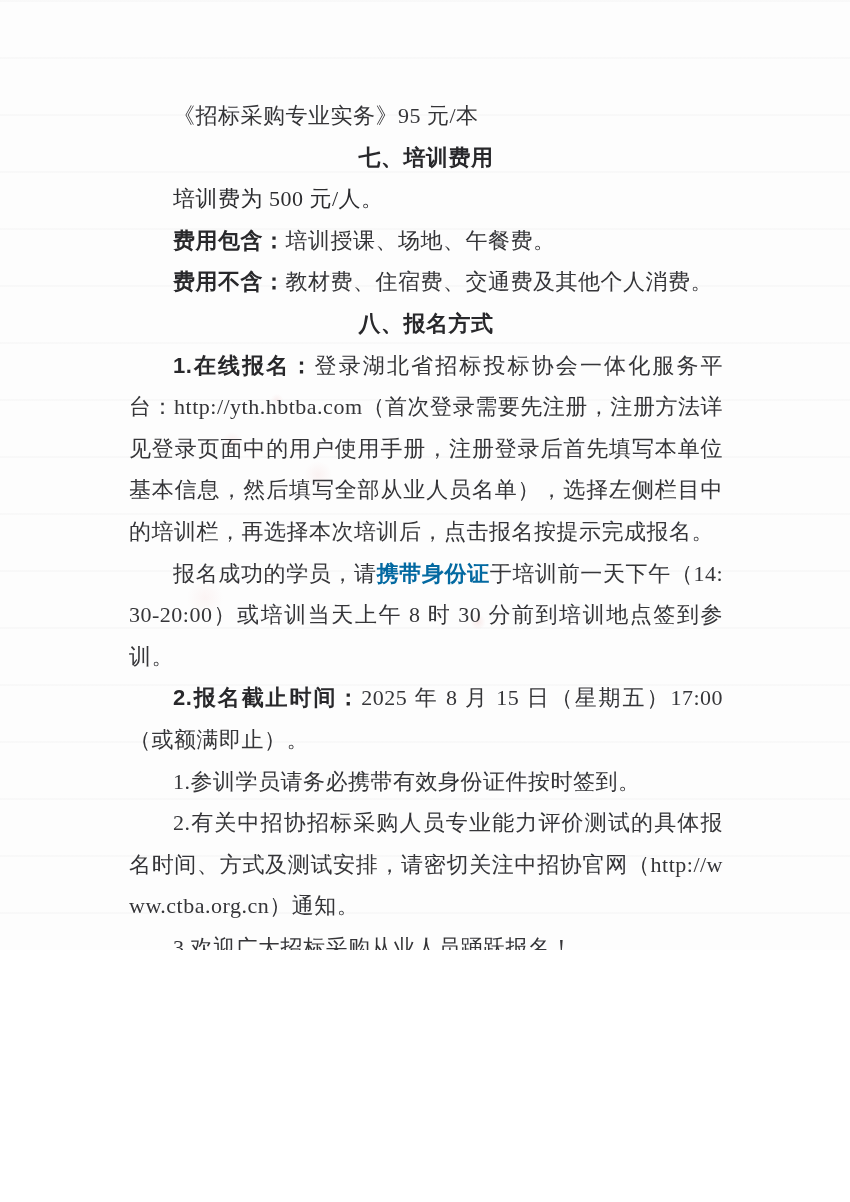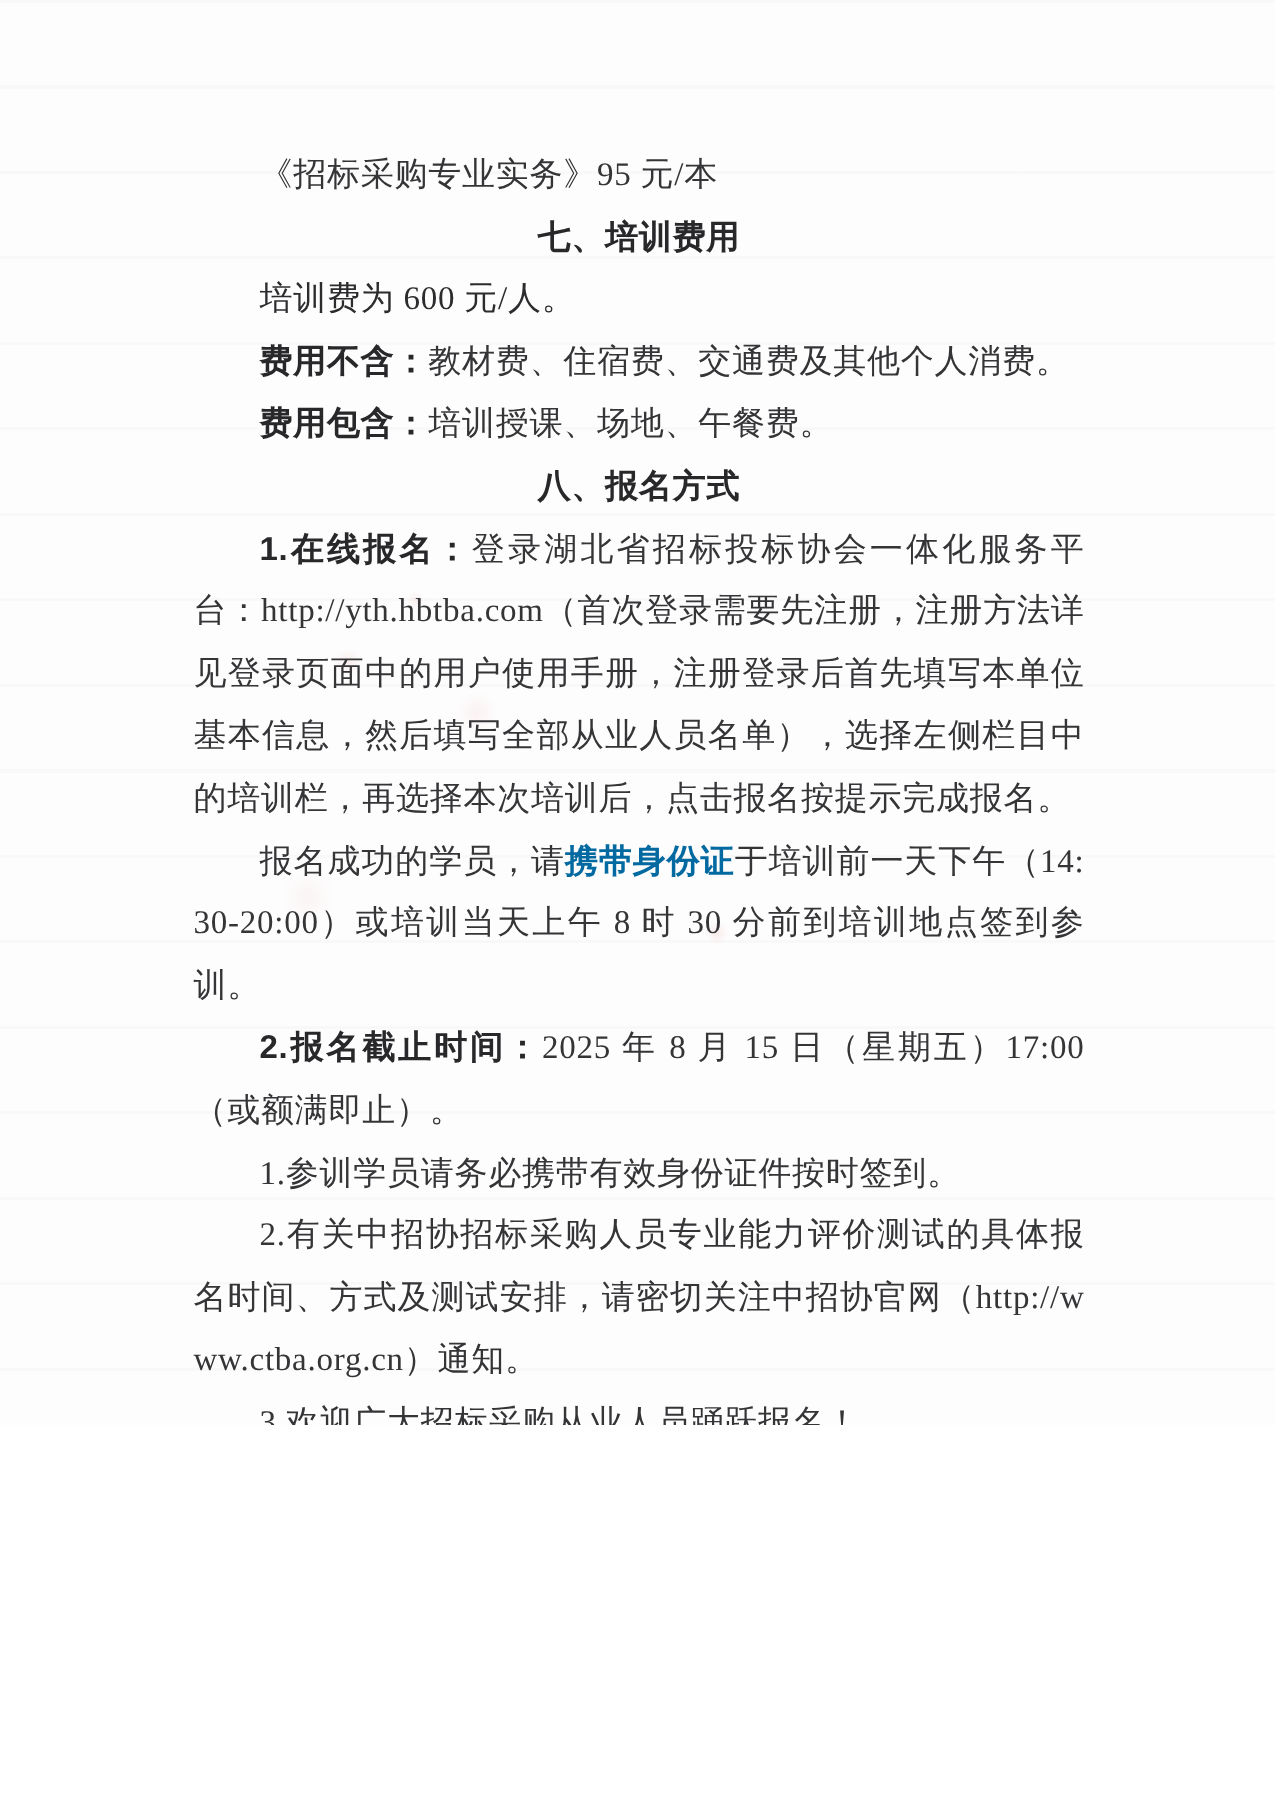--- a/index.html
+++ b/index.html
@@ -84,25 +84,25 @@
 <div class="page">
   <div class="scan-bands"></div>
   <div class="scan-smudges"></div>
 
   <div class="content">
 
     <p class="indent">《招标采购专业实务》95 元/本</p>
 
     <h2>七、培训费用</h2>
 
-    <p class="indent fee-line">培训费为 600 元/人。</p>
+    <p class="indent fee-line">培训费为 500 元/人。</p>
+
+    <p class="indent"><span class="label">费用包含：</span><span>培训授课、场地、午餐费。</span></p>
 
     <p class="indent"><span class="label">费用不含：</span><span>教材费、住宿费、交通费及其他个人消费。</span></p>
-
-    <p class="indent"><span class="label">费用包含：</span><span>培训授课、场地、午餐费。</span></p>
 
     <h2>八、报名方式</h2>
 
     <p class="indent"><span class="label">1.在线报名：</span><span>登录湖北省招标投标协会一体化服务平台：http://yth.hbtba.com（首次登录需要先注册，注册方法详见登录页面中的用户使用手册，注册登录后首先填写本单位基本信息，然后填写全部从业人员名单），选择左侧栏目中的培训栏，再选择本次培训后，点击报名按提示完成报名。</span></p>
 
     <p class="indent"><span>报名成功的学员，请</span><span class="bold-serif">携带身份证</span><span>于培训前一天下午（14:30-20:00）或培训当天上午 8 时 30 分前到培训地点签到参训。</span></p>
 
     <p class="indent"><span class="label">2.报名截止时间：</span><span>2025 年 8 月 15 日（星期五）17:00（或额满即止）。</span></p>
 
 

